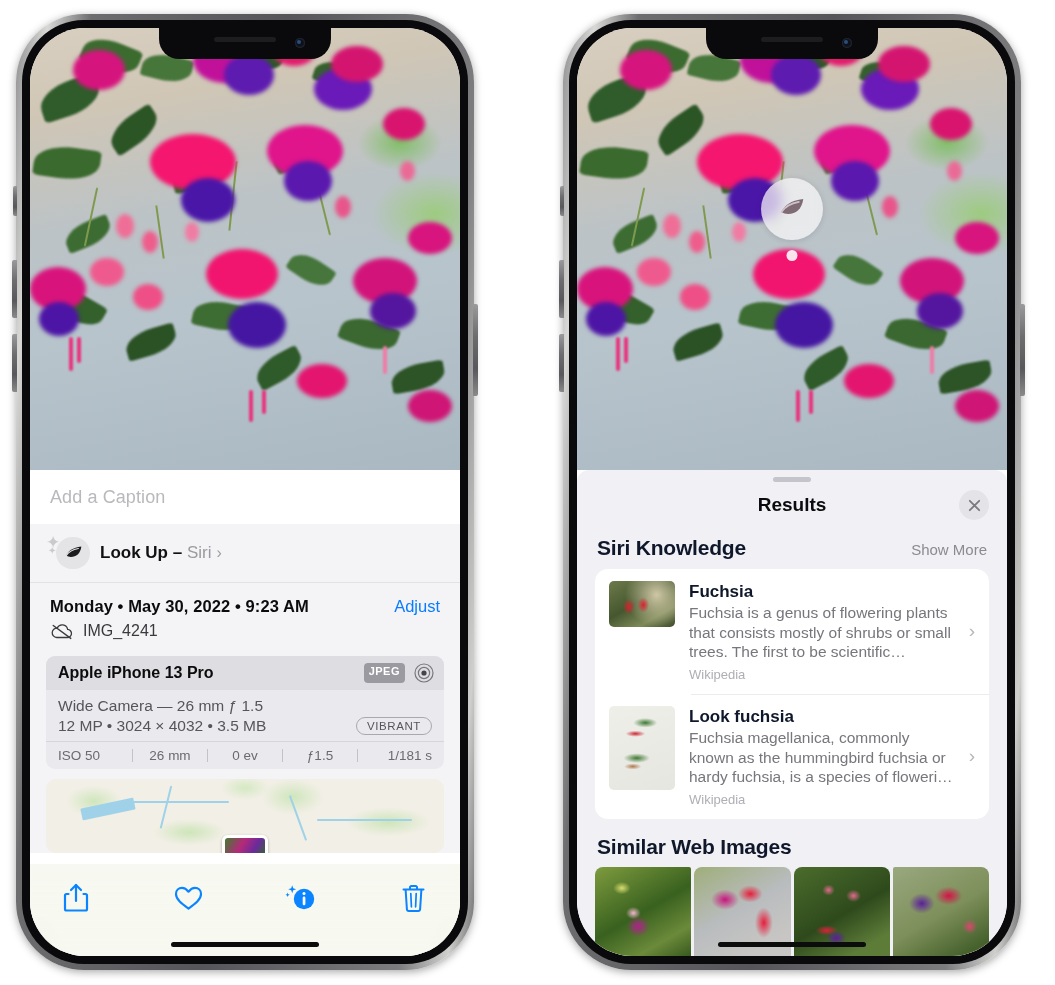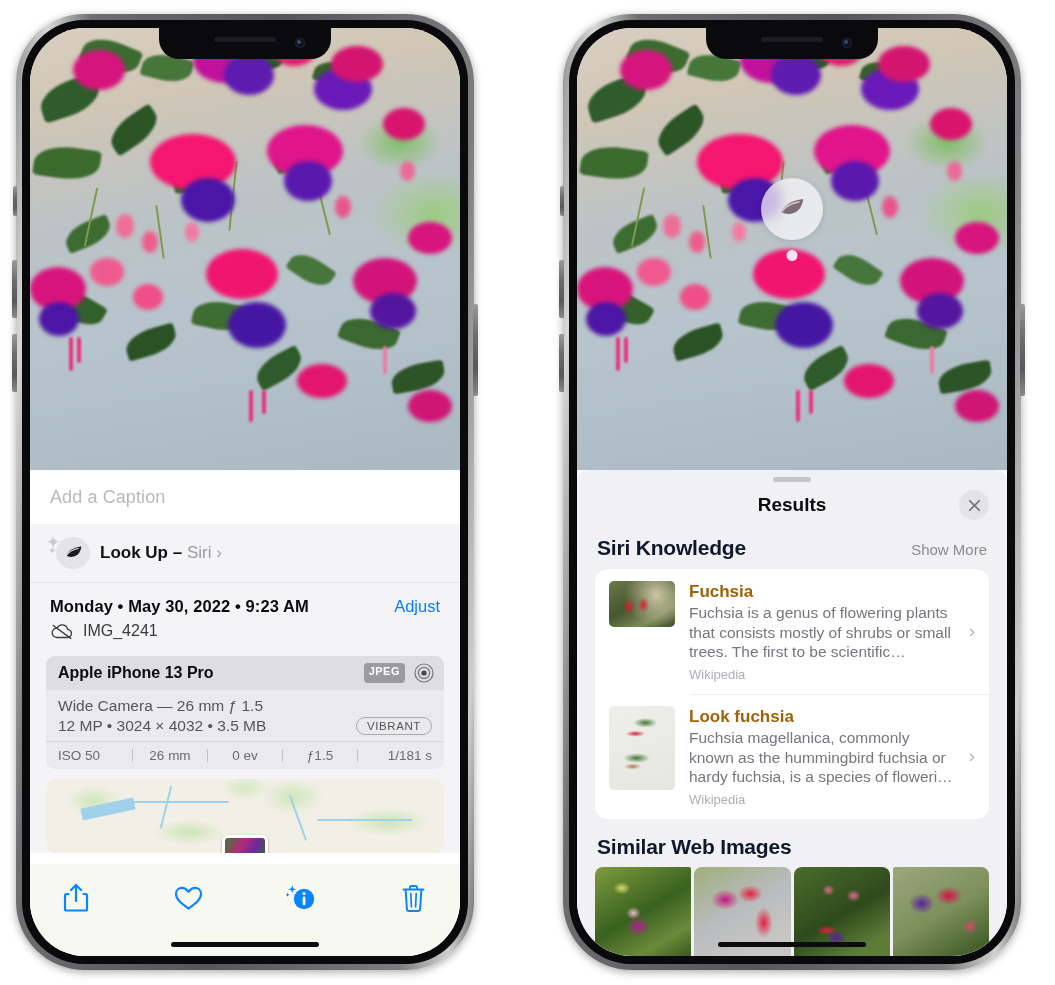--- a/index.html
+++ b/index.html
@@ -299,21 +299,21 @@
   .kn-thumb.t2 {
     width: 66px; height: 84px;
     background:
       radial-gradient(ellipse 16px 5px at 40% 33%, #cf2533, transparent 62%),
       radial-gradient(ellipse 14px 5px at 36% 72%, #b07a4e, transparent 62%),
       radial-gradient(ellipse 20px 8px at 55% 20%, #3f7a33, transparent 60%),
       radial-gradient(ellipse 22px 8px at 42% 62%, #3f7a33, transparent 60%),
       linear-gradient(160deg,#efefe9,#e6e6e0);
   }
   .kn-text { flex: 1 1 auto; min-width: 0; }
-  .kn-title { font-size: 17px; font-weight: 700; color: #a16207; line-height: 1.25; }
+  .kn-title { font-size: 17px; font-weight: 700; color: #0f172a; line-height: 1.25; }
   .kn-desc {
     font-size: 15.5px; color: #76767c; line-height: 1.26; margin-top: 1px;
   }
   .kn-src { font-size: 13px; color: #aeaeb4; margin-top: 5px; }
   .kn-chev { flex: 0 0 auto; align-self: center; color: #b6b6bc; font-size: 19px; padding-right: 2px; }
 
   .sim-strip {
     display: flex; gap: 3px;
     padding: 0 18px;
     margin-top: 2px;

